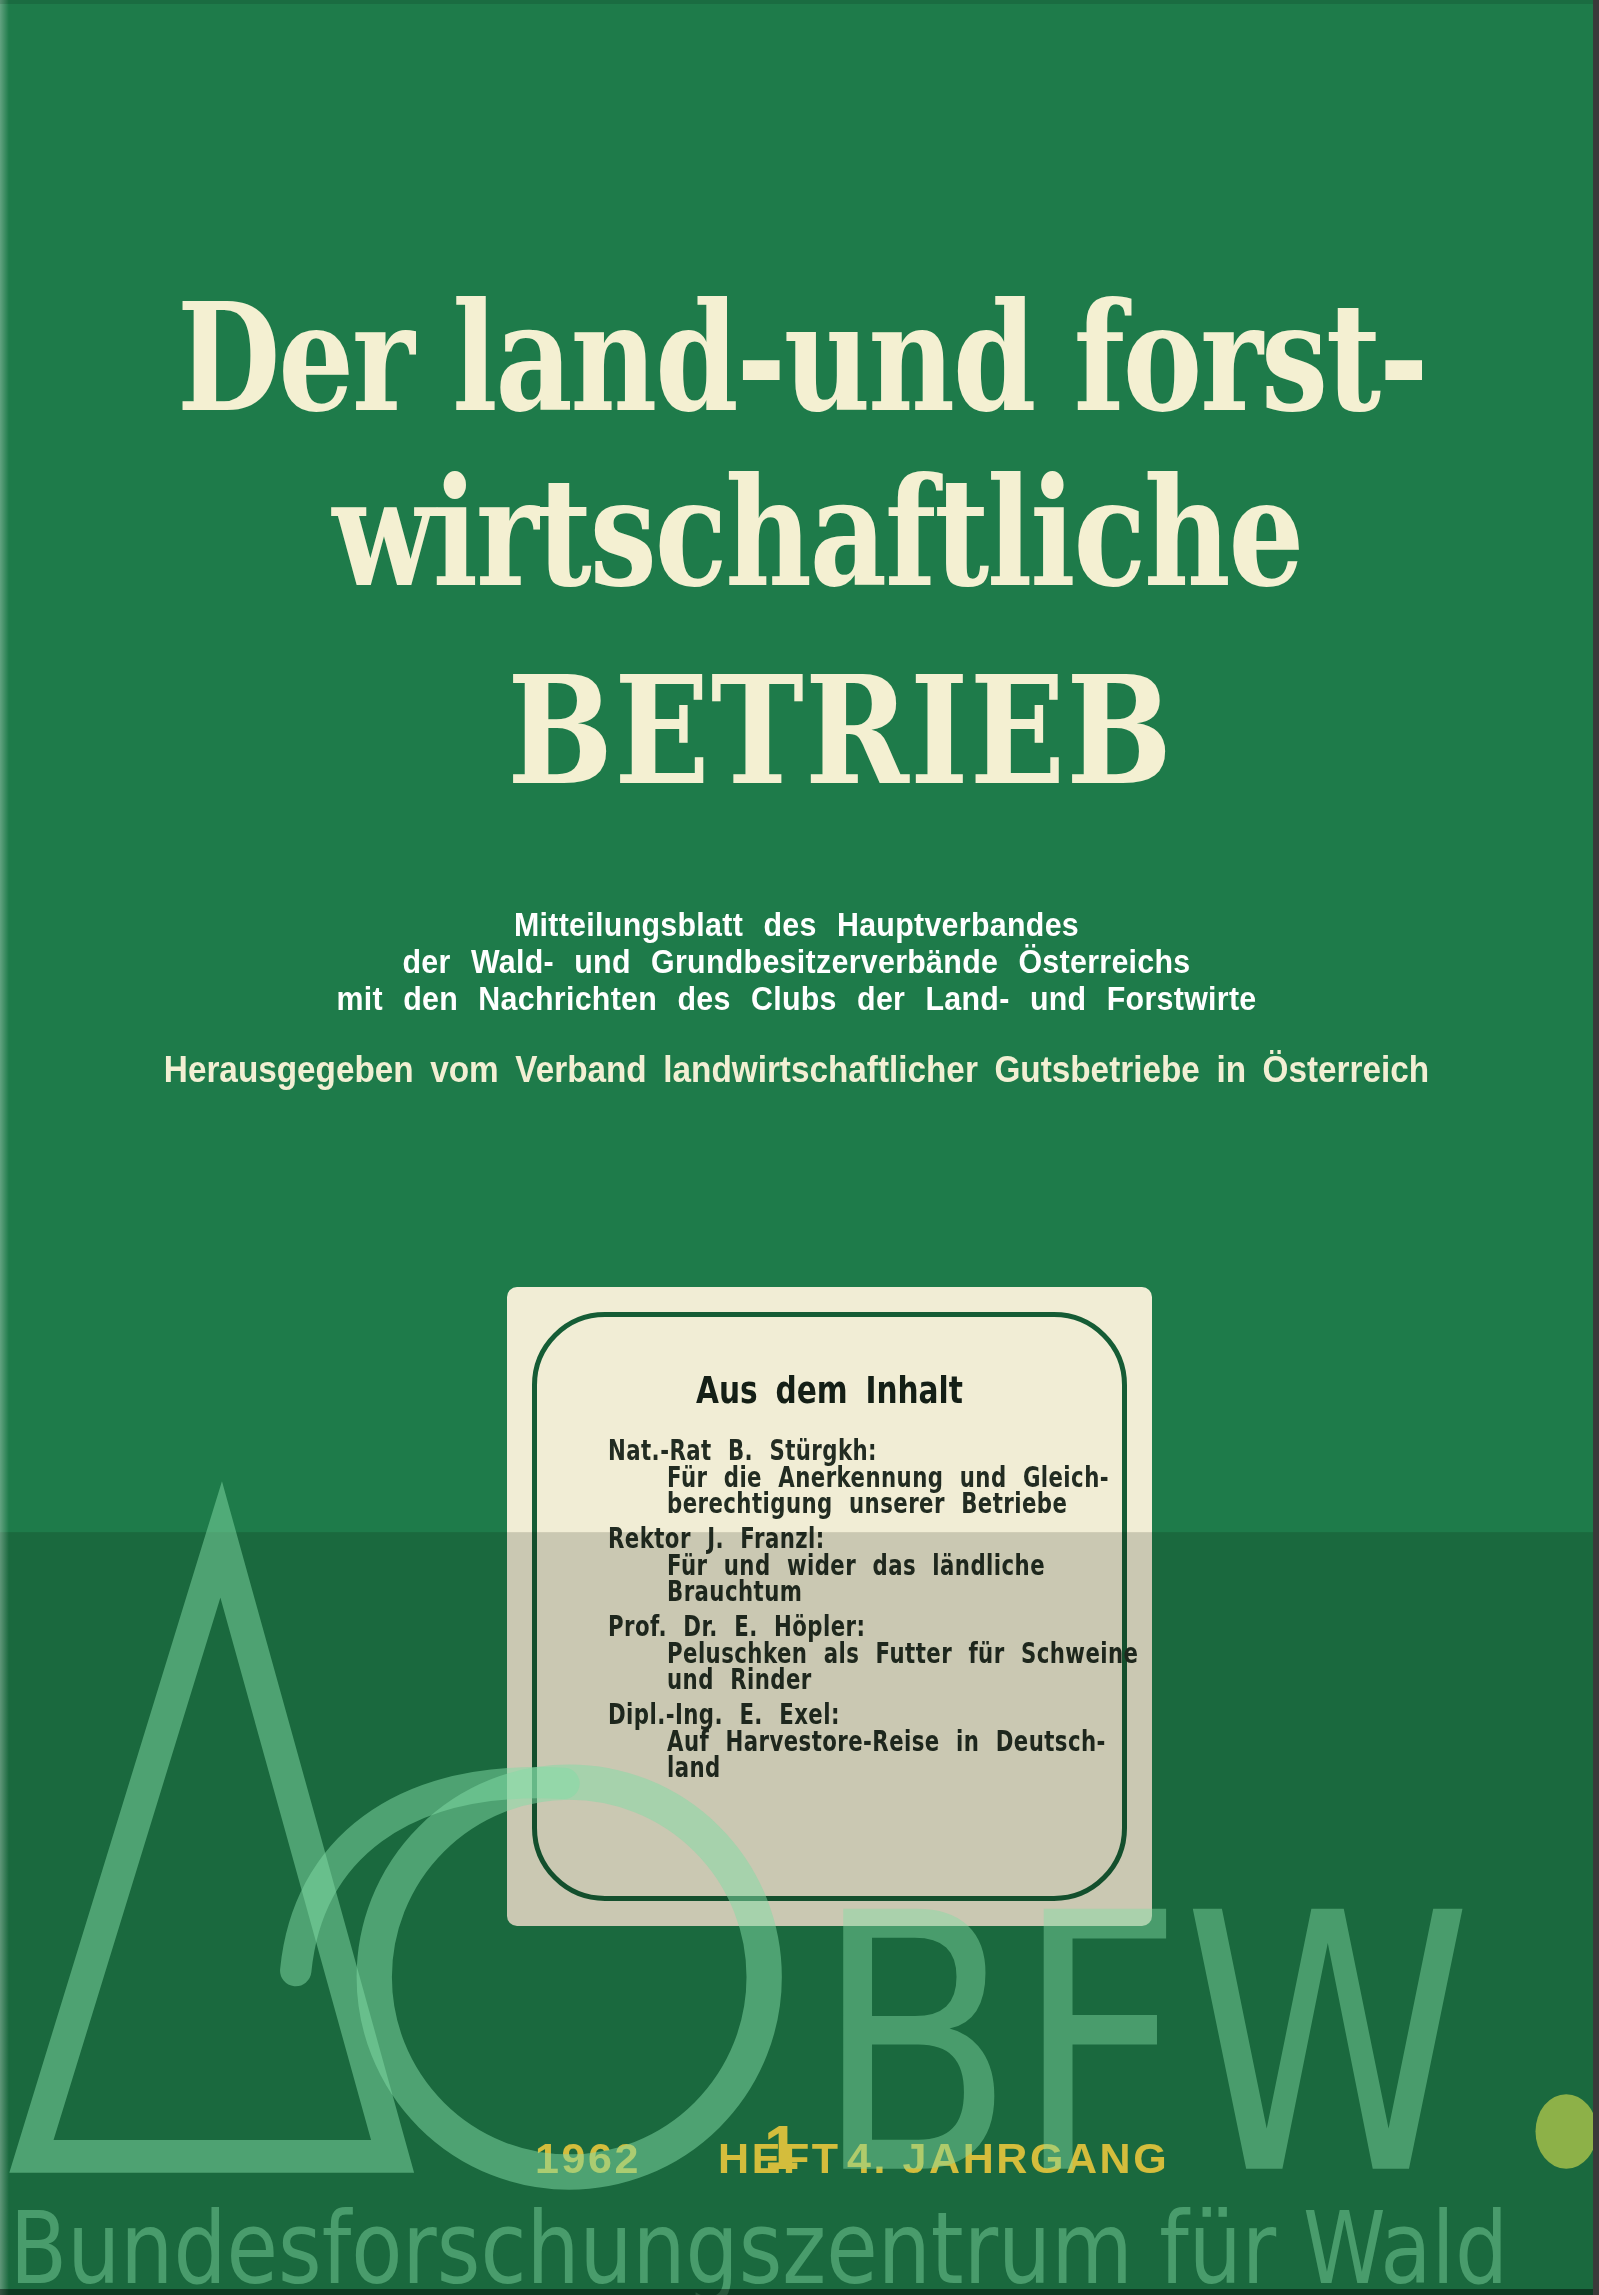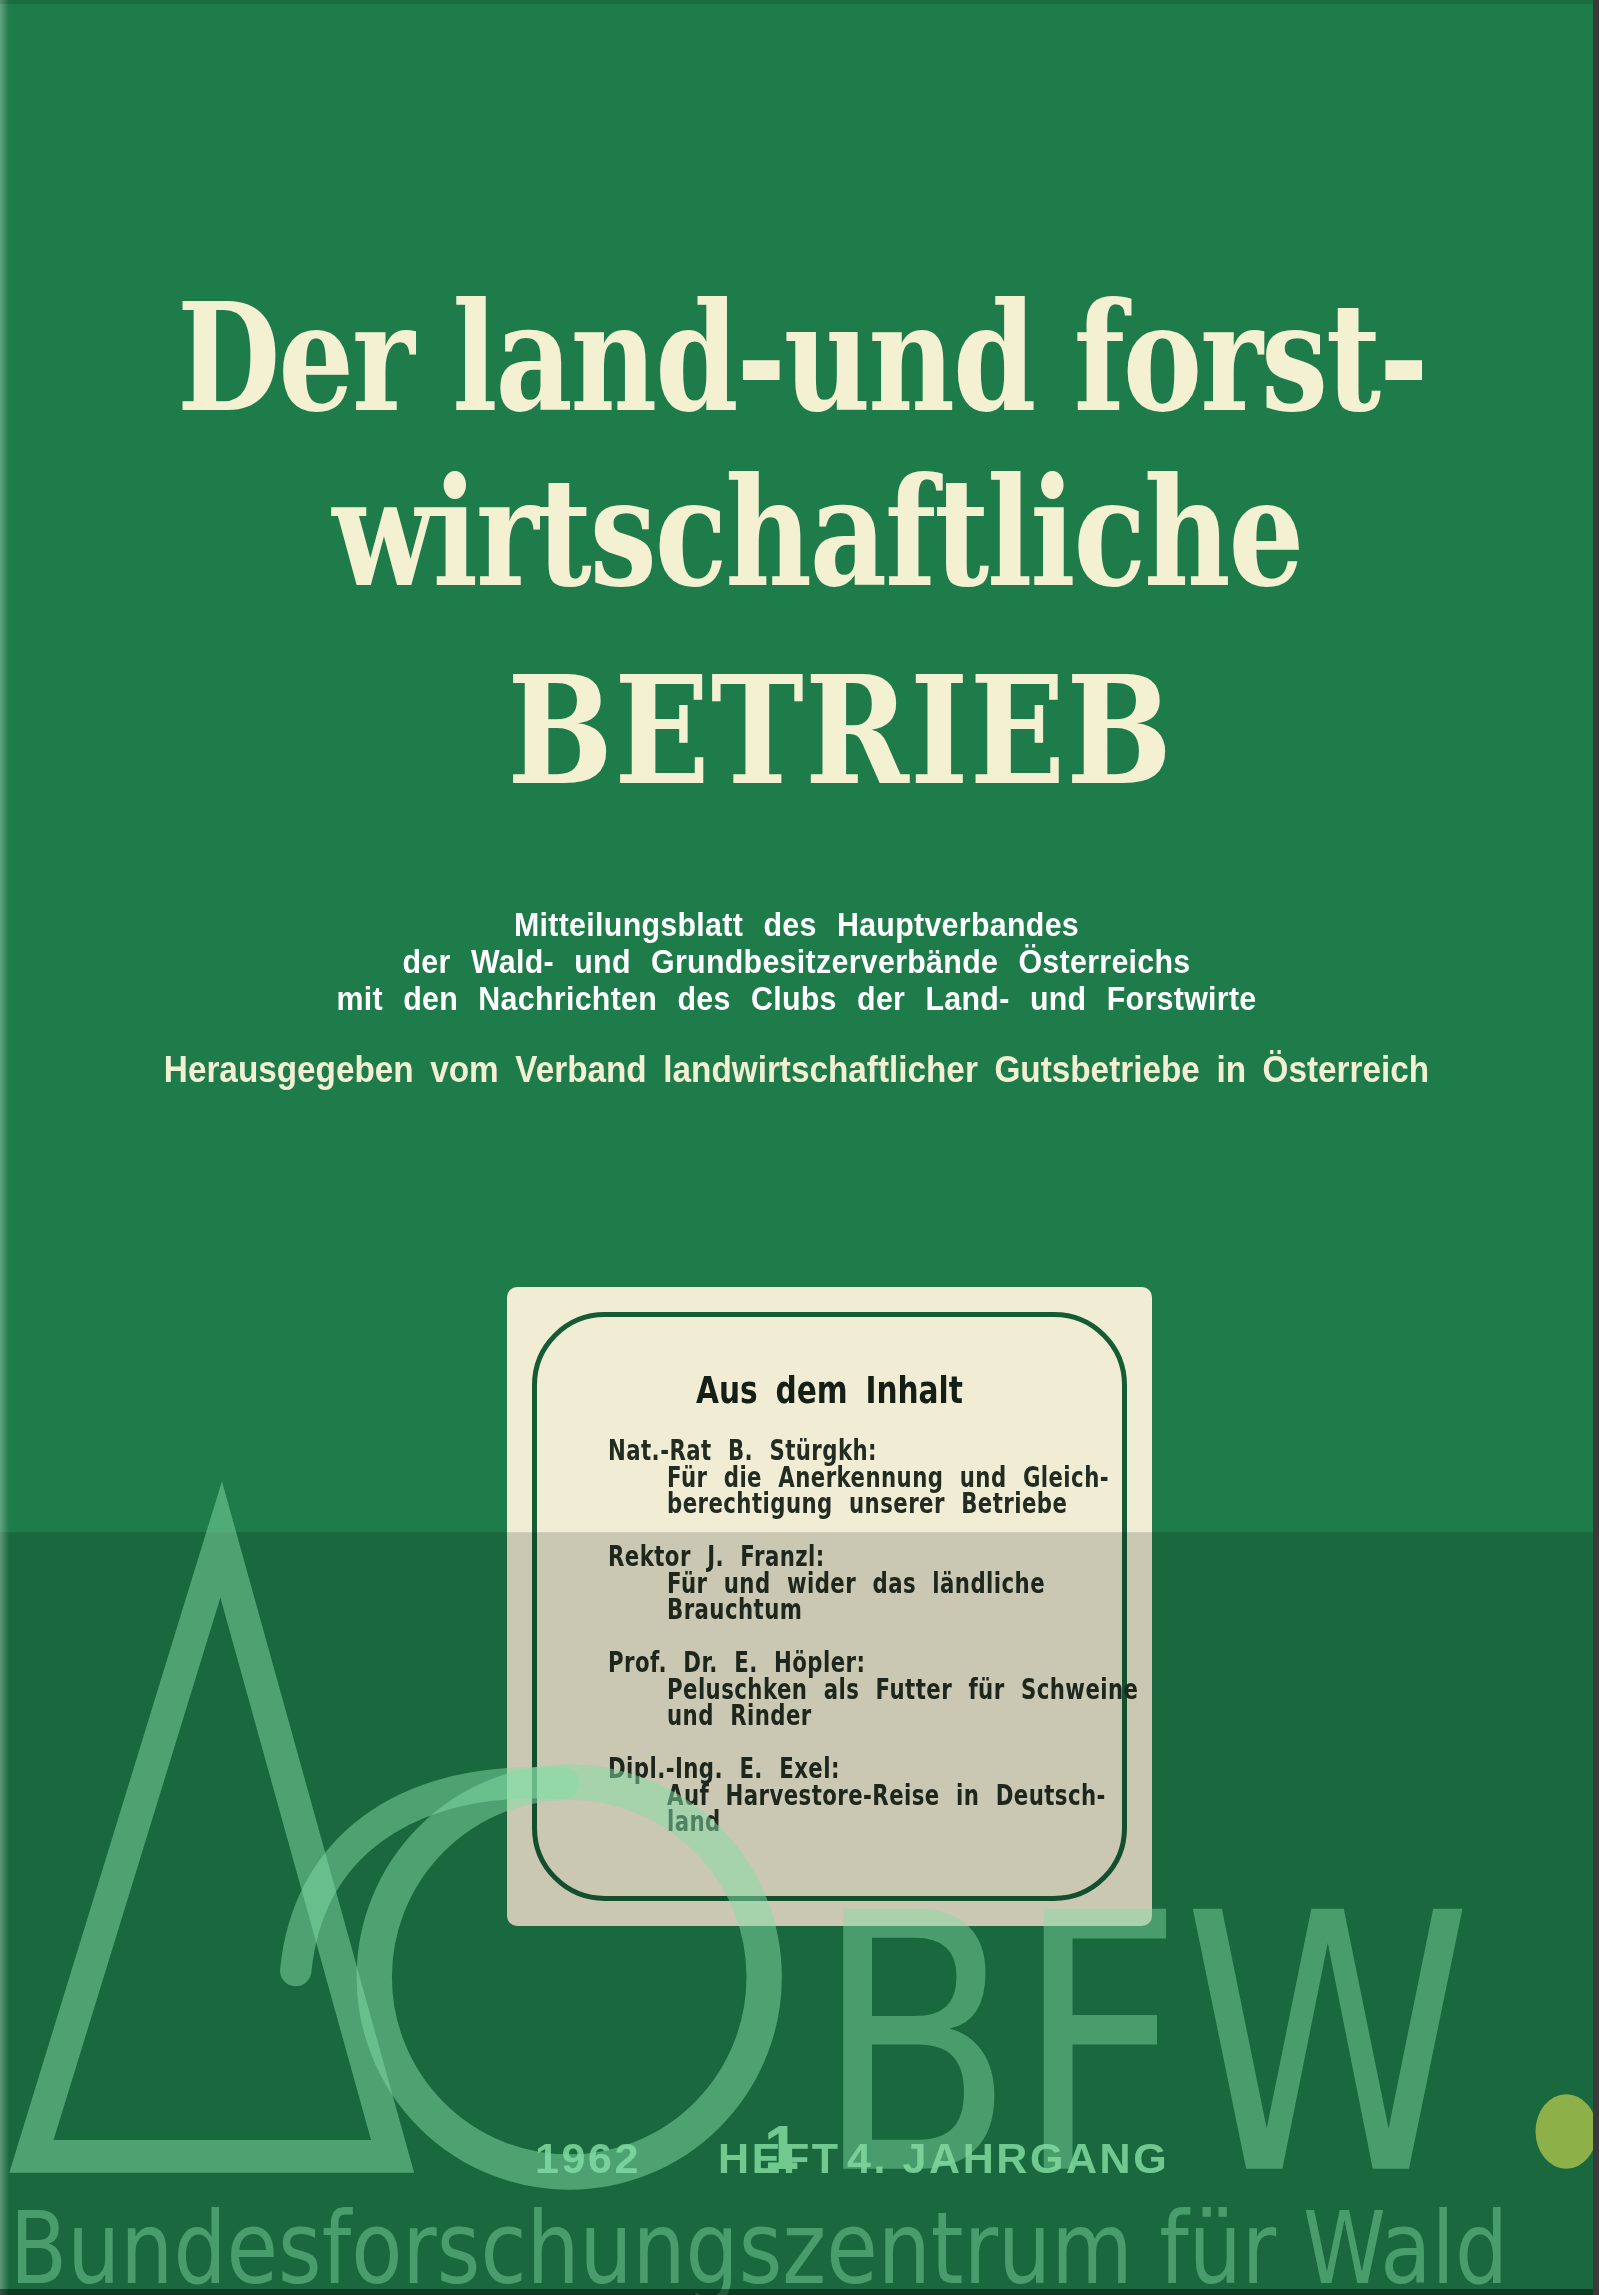--- a/index.html
+++ b/index.html
@@ -60,38 +60,38 @@
   }
   .contents-heading{
     position:absolute;top:84px;left:0;width:100%;
     text-align:center;color:#141f16;
     font-family:"DejaVu Sans","Liberation Sans",sans-serif;
     font-weight:bold;font-size:38px;line-height:1;
     transform:scaleX(.78);word-spacing:.25em;
     white-space:nowrap;
   }
   .contents-entries{position:absolute;top:134px;left:0;width:100%;}
-  .entry{margin-top:25px;}
+  .entry{margin-top:7px;}
   .entry:first-child{margin-top:15px;}
   .entry-author,.entry-line{
     font-family:"DejaVu Sans","Liberation Sans",sans-serif;
     color:#222c22;font-weight:bold;
     font-size:28px;
     transform:scaleX(.76);transform-origin:left center;
     word-spacing:.40em;letter-spacing:.02em;
     white-space:nowrap;
   }
   .entry-author{line-height:29px;margin-left:101px;}
   .entry-line{line-height:26px;margin-left:160px;}
 
   
   .issue{position:absolute;left:0;top:0;width:100%;}
   .issue span{
     position:absolute;display:block;
-    color:#86efac;font-weight:bold;line-height:1;
+    color:#fde047;font-weight:bold;line-height:1;
     font-size:43px;letter-spacing:.06em;white-space:nowrap;
   }
   .issue .year{left:535px;top:2137px;}
   .issue .heft-label{left:677px;top:2137px;margin-left:41px;}
   .issue .heft-number{left:764px;top:2116px;font-size:63px;letter-spacing:0;}
   .issue .volume{left:847px;top:2137px;}
 
   
   .watermark-svg{position:absolute;left:0;top:0;width:1599px;height:2295px;pointer-events:none;}
   .wm-text{

